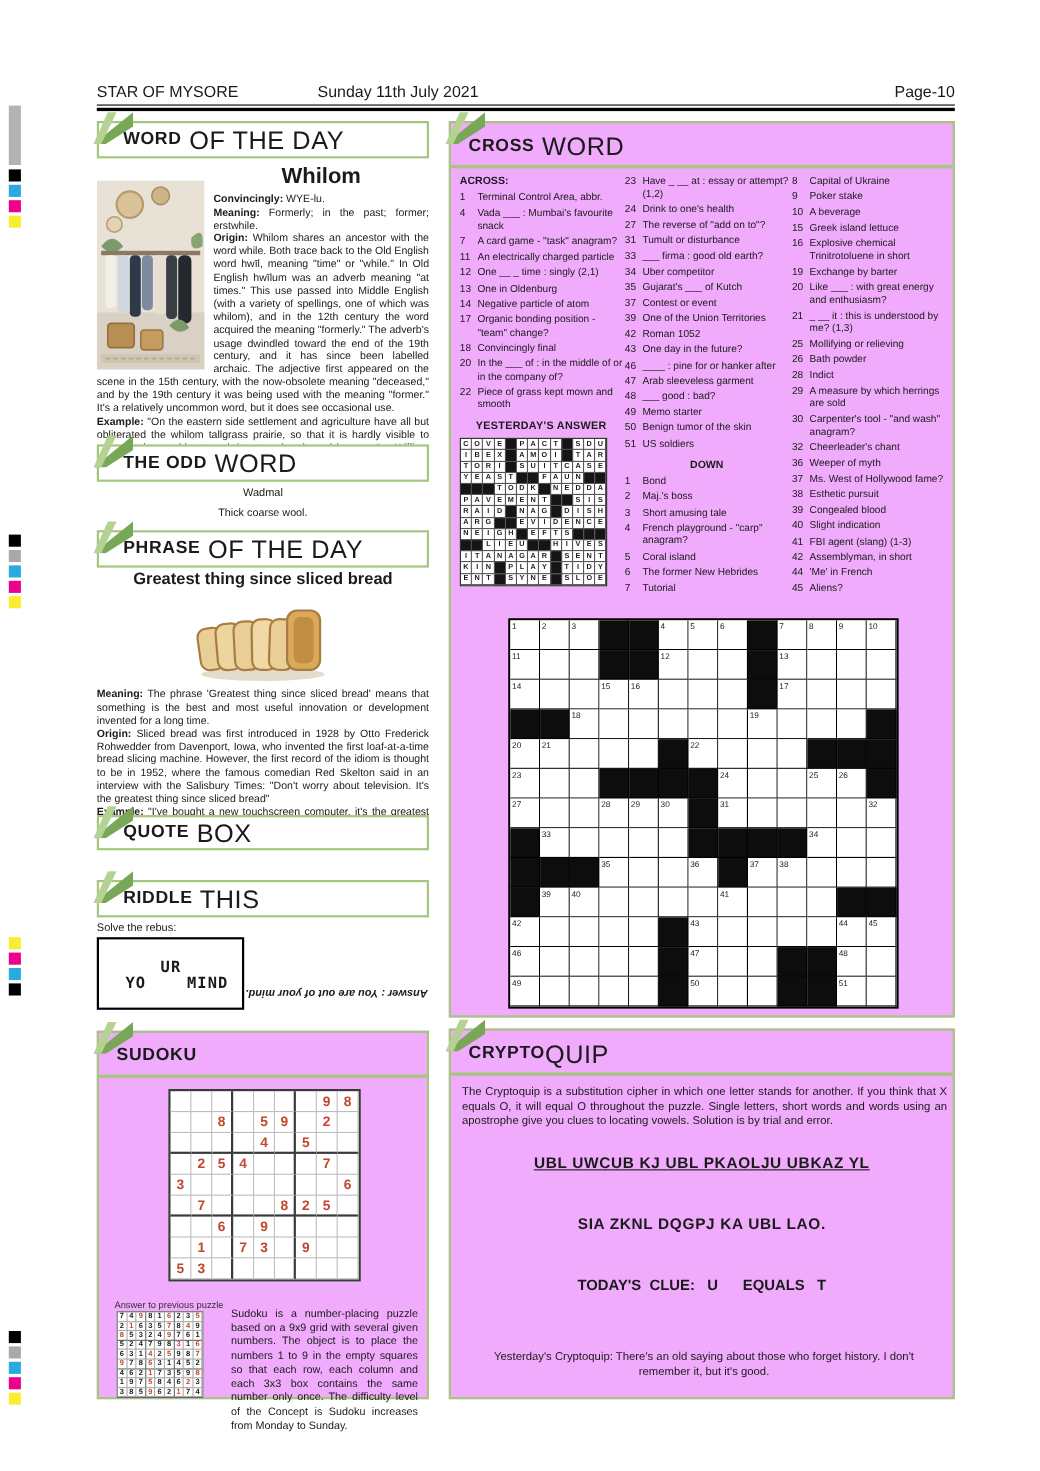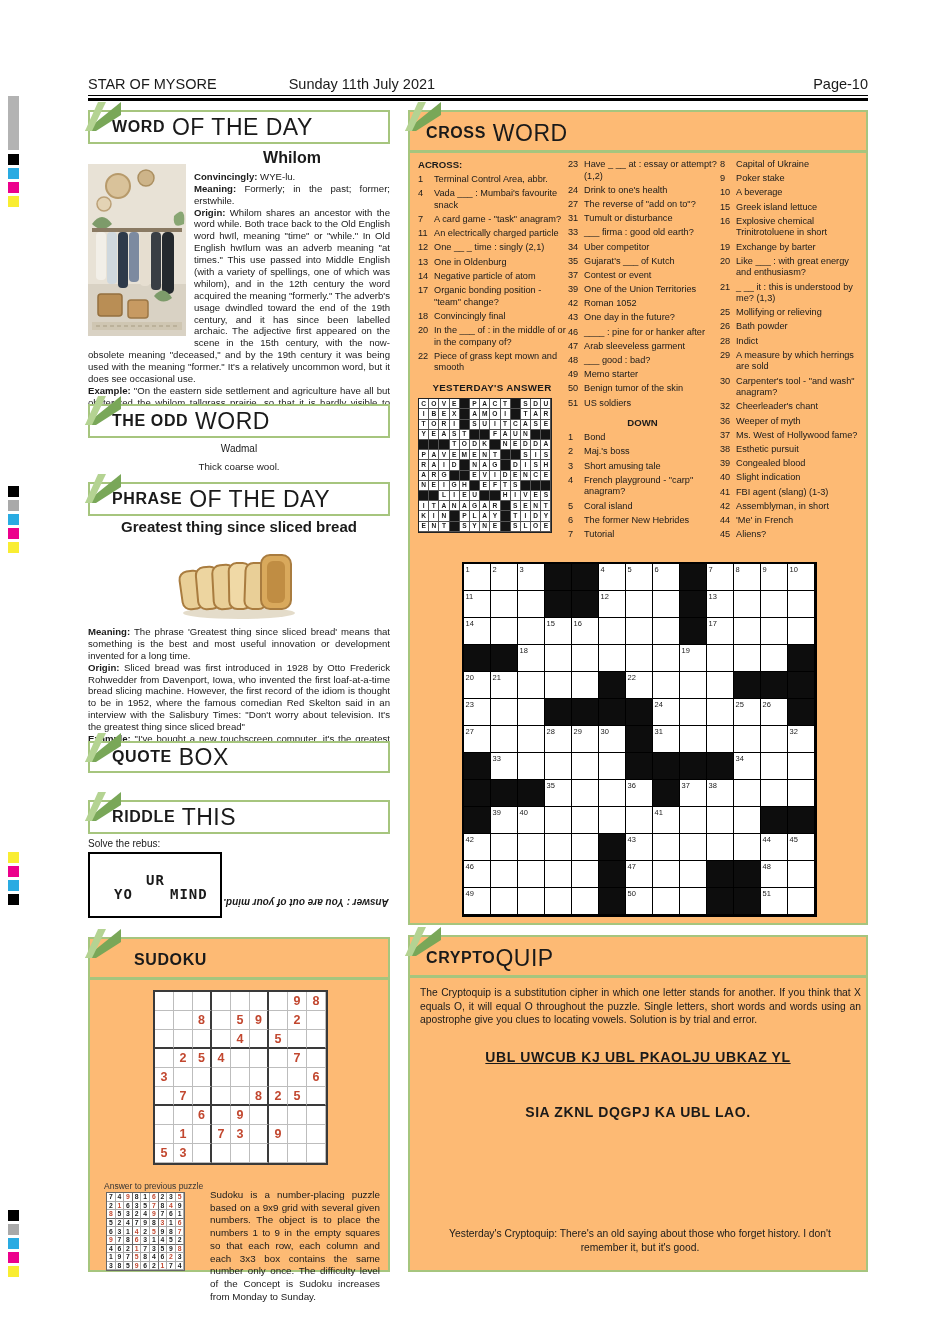--- a/index.html
+++ b/index.html
@@ -20,30 +20,30 @@
   .pm{position:absolute;left:8px;width:11px;}
 
   
   .shead{position:absolute;left:88px;width:302px;height:34px;background:#fff;border:2.5px solid var(--green);
          display:flex;align-items:center;padding-left:22px;}
   .sh-bold{font-weight:800;font-size:16px;letter-spacing:.6px;}
   .sh-light{font-weight:400;font-size:23px;letter-spacing:.5px;white-space:pre;}
   .flag{position:absolute;left:-7px;top:-12px;width:38px;height:31px;}
 
   
-  .bigbox{position:absolute;background:#fdba74;border:2.5px solid var(--green);}
+  .bigbox{position:absolute;background:#f0abfc;border:2.5px solid var(--green);}
   .bighead{display:flex;align-items:center;padding:6px 0 0 16px;height:36px;}
   .bigrule{position:absolute;left:0;right:0;top:38px;height:2.5px;background:var(--green);}
 
   
   .body-txt{font-size:9.6px;line-height:1.24;text-align:justify;}
   .body-txt b{font-weight:700;}
   #wotd-body{left:88px;top:148px;width:302px;}
   #wotd-photo{float:left;width:98px;height:172px;margin:16px 8px 2px 0;}
-  #wotd-title{font-weight:700;font-size:16px;text-align:center;margin-bottom:3px;}
+  #wotd-title{font-weight:700;font-size:20px;text-align:center;margin-bottom:3px;}
 
   #odd-word{left:88px;top:443px;width:302px;text-align:center;font-weight:400;font-size:10px;}
   #odd-def{left:88px;top:461px;width:302px;text-align:center;font-size:9.8px;}
 
   #phrase-title{left:88px;top:518px;width:302px;text-align:center;font-weight:700;font-size:15px;}
   #bread-wrap{left:88px;top:541px;width:302px;display:flex;justify-content:center;}
   #phrase-body{left:88px;top:626px;width:302px;}
 
   #quote-line{left:88px;top:817px;width:302px;font-size:10px;}
   #quote-line b{font-weight:700;}
@@ -51,21 +51,21 @@
   #riddle-prompt{left:88px;top:838px;width:200px;font-size:10px;}
   #rebus-box{left:88px;top:852px;width:134px;height:66px;border:2px solid #000;position:absolute;}
   .rebus{font-family:"DejaVu Sans Mono",monospace;font-weight:700;font-size:14px;position:absolute;letter-spacing:1px;}
   #rebus-yo{left:24px;top:32px;}
   #rebus-ur{left:56px;top:18px;}
   #rebus-mind{left:80px;top:32px;}
   #riddle-answer{left:222px;top:897px;width:168px;text-align:center;font-size:10px;font-weight:700;font-style:italic;
                  transform:rotate(180deg);}
 
   
-  #sudoku-box{left:88px;top:937px;width:302px;height:335px;padding-left:28px;}
+  #sudoku-box{left:88px;top:937px;width:302px;height:335px;}
   #sudoku-grid{position:absolute;left:63px;top:51px;display:grid;grid-template-columns:repeat(9,19px);
                grid-auto-rows:19px;border:2px solid #3a3a3a;background:#fff;}
   #sudoku-grid .sc{border-right:.8px solid #bdbdbd;border-bottom:.8px solid #bdbdbd;display:flex;align-items:center;
                    justify-content:center;font-size:12.5px;font-weight:600;color:var(--red);}
   #sudoku-grid .sc.br{border-right:2px solid #3a3a3a;} #sudoku-grid .sc.bb{border-bottom:2px solid #3a3a3a;}
   #sudoku-ans-label{position:absolute;left:14px;top:242px;font-size:8.5px;color:#333;}
   #sudoku-ans{position:absolute;left:16px;top:253px;display:grid;grid-template-columns:repeat(9,8.6px);
               grid-auto-rows:8.6px;border:1.2px solid #666;background:#fff;}
   #sudoku-ans .sa{border-right:.5px solid #aaa;border-bottom:.5px solid #aaa;display:flex;align-items:center;
                   justify-content:center;font-size:6.8px;font-weight:700;color:#222;}
@@ -1123,16 +1123,17 @@
       <polygon points="2,31 15,2 23,2 9,31" fill="#b4d392"></polygon>
   </svg>
   <div class="bighead">
     <span class="sh-bold">CRYPTO</span>
     <span class="sh-light">QUIP</span>
   </div>
   <div class="bigrule"></div>
   <div id="cq-intro">The Cryptoquip is a substitution cipher in which one letter stands for another.  If you think that X equals O, it will equal O throughout the puzzle.  Single letters, short words and words using an apostrophe give you clues to locating vowels. Solution is by trial and error.</div>
   <div class="cq-cipher" id="cq-line1">UBL UWCUB KJ UBL PKAOLJU UBKAZ YL</div>
   <div class="cq-cipher" id="cq-line2">SIA ZKNL DQGPJ KA UBL LAO.</div>
+  <div id="cq-clue">TODAY'S  CLUE:   U      EQUALS   T</div>
   <div id="cq-yest">
     <b>Yesterday's Cryptoquip: </b><span>There's an old saying about those who forget history. I don't remember it, but it's good.</span>
   </div>
 </div>
 
 </body></html>

